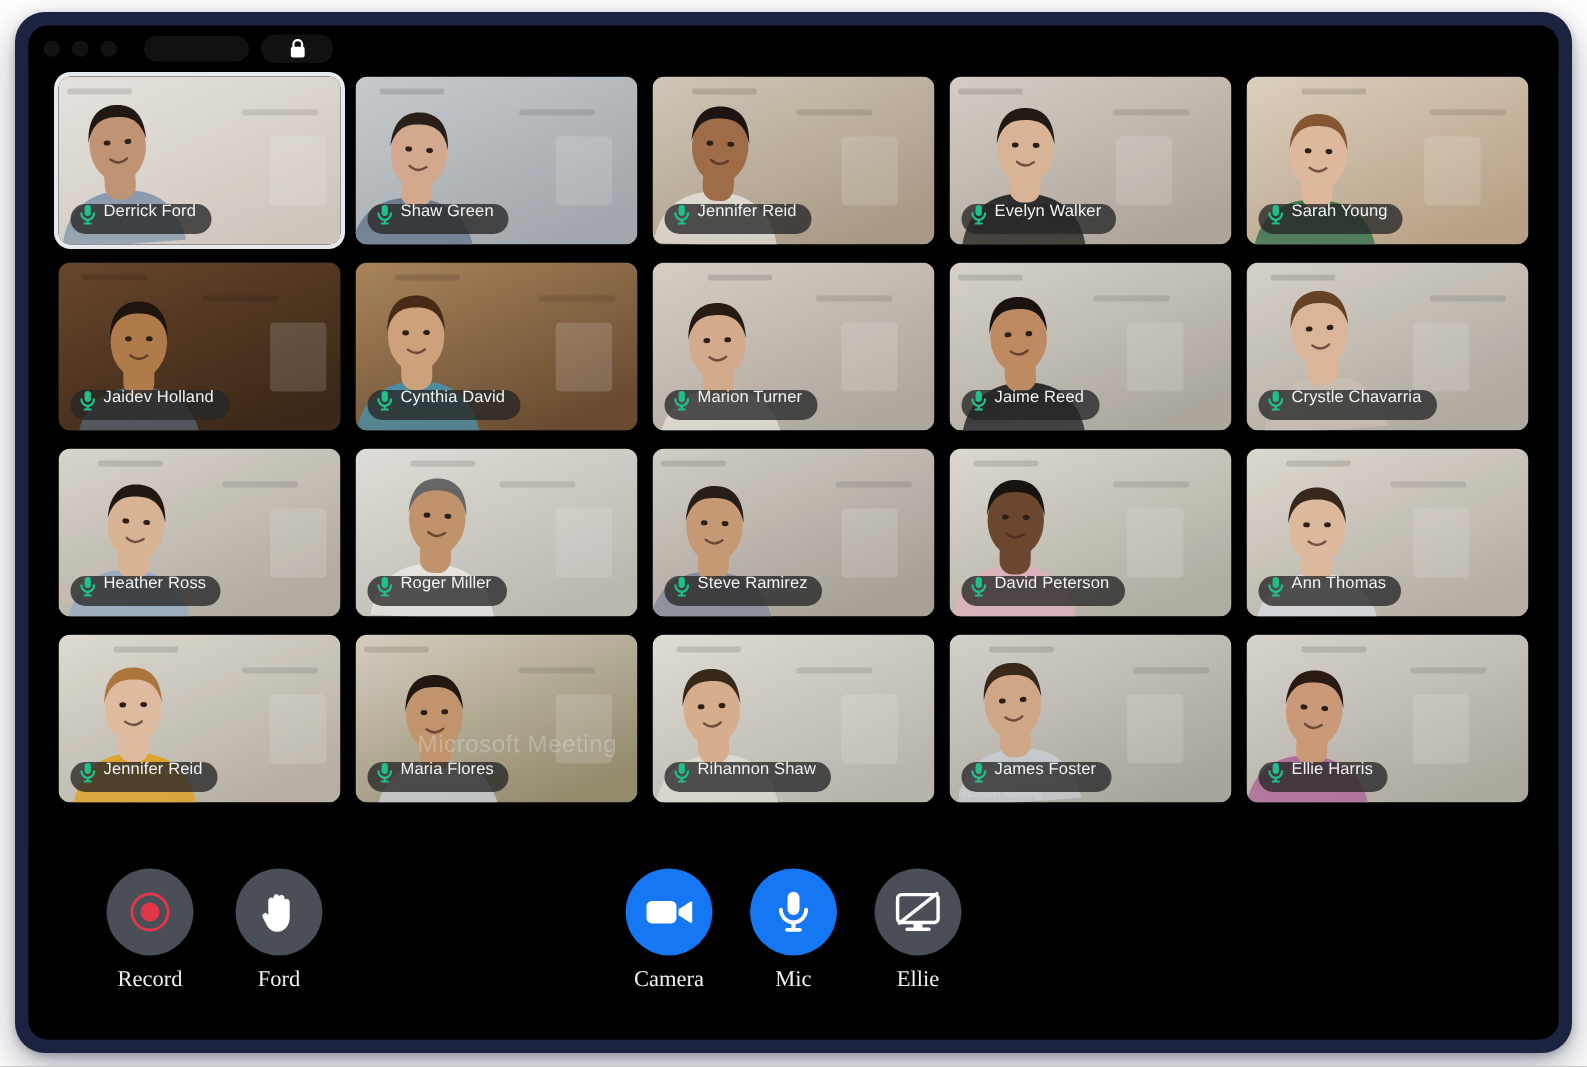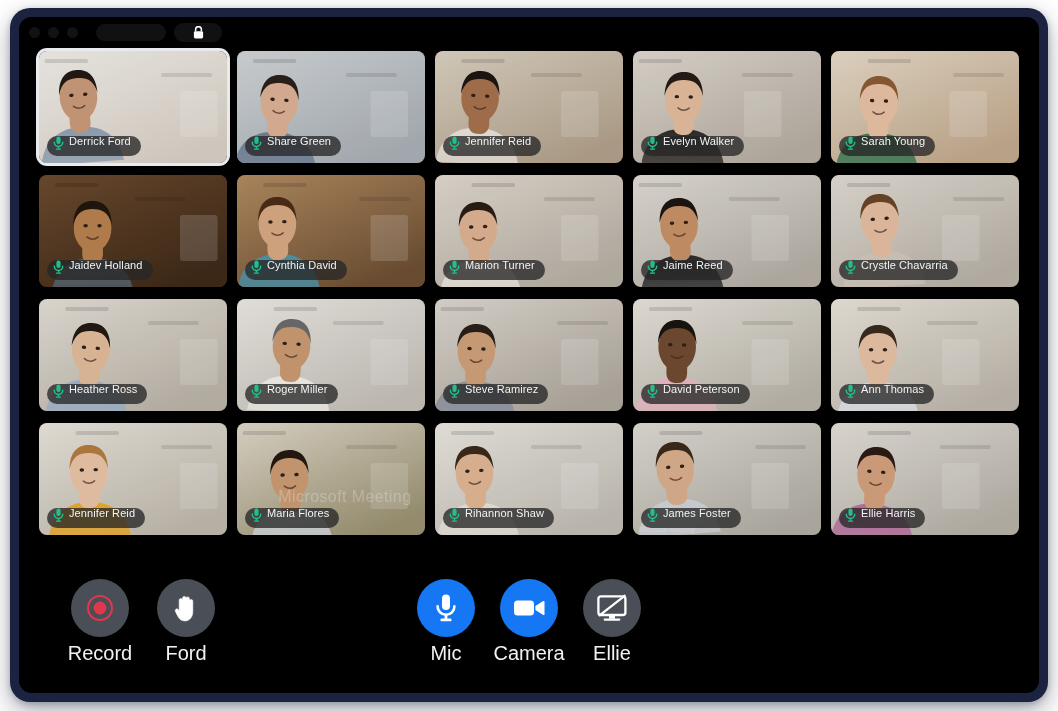--- a/index.html
+++ b/index.html
@@ -186,23 +186,24 @@
     border-radius: 50%;
     display: flex;
     align-items: center;
     justify-content: center;
   }
   .ctrl .c-gray  { background: #4a4f57; }
   .ctrl .c-blue  { background: #1677f5; }
   .ctrl .c-red   { background: #f2566a; }
   .ctrl .label {
     color: #f1f2f4;
-    font-size: 20px;
+    font-size: 15px;
     line-height: 15px;
     white-space: nowrap;
+    font-family: Liberation Serif, serif;
   }
 </style>
 </head>
 <body>
 
 <div id="app">
   <div class="window-frame">
     <div class="window-body">
 
       <div class="titlebar">
@@ -284,21 +285,21 @@
                 </g>
                 <rect width="200" height="112" fill="rgba(0,0,0,0.04)"></rect>
               </svg></div>
             <div class="badge">
               <svg class="mic-mini" width="11" height="14" viewBox="0 0 11 14">
                 <rect x="3.4" y="0.6" width="4.2" height="7.4" rx="2.1" fill="#21c08b"></rect>
                 <path d="M1.3 6.3a4.2 4.2 0 0 0 8.4 0" fill="none" stroke="#21c08b" stroke-width="1.5" stroke-linecap="round"></path>
                 <rect x="4.75" y="10.2" width="1.5" height="2.6" fill="#21c08b"></rect>
                 <rect x="2.8" y="12.4" width="5.4" height="1.3" rx="0.6" fill="#21c08b"></rect>
               </svg>
-              <span class="name">Share Green</span>
+              <span class="name">Shaw Green</span>
             </div>
           </div>
           <div class="tile">
             <div class="photo"><svg width="100%" height="100%" viewBox="0 0 200 112" preserveAspectRatio="none">
                 <defs>
                   <linearGradient id="bg2" x1="0" y1="0" x2="0.7" y2="1">
                     <stop offset="0" stop-color="#d9cfc0"></stop>
                     <stop offset="1" stop-color="#b0a08a"></stop>
                   </linearGradient>
                   <linearGradient id="sh2" x1="0" y1="0" x2="0" y2="1">
@@ -980,37 +981,37 @@
                 <svg width="28" height="30" viewBox="0 0 28 30">
                   <path d="M7.2 16.2V7.3a1.7 1.7 0 0 1 3.4 0v6.1V5.1a1.7 1.7 0 0 1 3.4 0v8.3V5.6a1.7 1.7 0 0 1 3.4 0v7.8V8.2a1.7 1.7 0 0 1 3.4 0v10.3c0 5.3-3.1 9.4-7.8 9.4-4.3 0-6-2.3-7.4-5.1l-2.2-4.4a1.7 1.7 0 0 1 2.7-2l1.1 1.3z" fill="#ffffff" stroke="#ffffff" stroke-width="0.6" stroke-linejoin="round"></path>
                 </svg>
               </div>
               <div class="label">Ford</div>
             </div>
           </div>
         <div class="ctrl-center">
             <div class="ctrl">
               <div class="circle c-blue">
+                <svg width="32" height="22" viewBox="0 0 32 22">
+                  <rect x="1" y="3.6" width="20" height="15" rx="3.6" fill="#ffffff"></rect>
+                  <path d="M22.4 9.1 30.2 4.1c0.6-0.4 1.3 0 1.3 0.7v12.6c0 0.7-0.7 1.1-1.3 0.7l-7.8-5z" fill="#ffffff"></path>
+                </svg>
+              </div>
+              <div class="label">Camera</div>
+            </div>
+            <div class="ctrl">
+              <div class="circle c-blue">
                 <svg width="24" height="30" viewBox="0 0 24 30">
                   <rect x="8" y="1.5" width="8" height="15.5" rx="4" fill="#ffffff"></rect>
                   <path d="M3.6 13.4a8.4 8.4 0 0 0 16.8 0" fill="none" stroke="#ffffff" stroke-width="2.6" stroke-linecap="round"></path>
                   <rect x="10.6" y="21.3" width="2.8" height="4.6" fill="#ffffff"></rect>
                   <rect x="6.4" y="25.6" width="11.2" height="2.6" rx="1.3" fill="#ffffff"></rect>
                 </svg>
               </div>
               <div class="label">Mic</div>
-            </div>
-            <div class="ctrl">
-              <div class="circle c-blue">
-                <svg width="32" height="22" viewBox="0 0 32 22">
-                  <rect x="1" y="3.6" width="20" height="15" rx="3.6" fill="#ffffff"></rect>
-                  <path d="M22.4 9.1 30.2 4.1c0.6-0.4 1.3 0 1.3 0.7v12.6c0 0.7-0.7 1.1-1.3 0.7l-7.8-5z" fill="#ffffff"></path>
-                </svg>
-              </div>
-              <div class="label">Camera</div>
             </div>
             <div class="ctrl">
               <div class="circle c-gray">
                 <svg width="32" height="28" viewBox="0 0 32 28">
                   <rect x="2.4" y="2.4" width="27" height="18.6" rx="2.6" fill="none" stroke="#ffffff" stroke-width="2.3"></rect>
                   <rect x="13" y="21.3" width="6" height="3.4" fill="#ffffff"></rect>
                   <rect x="7.6" y="24.4" width="16.8" height="2.3" rx="1.1" fill="#ffffff"></rect>
                   <line x1="3.6" y1="21.4" x2="28.6" y2="1.8" stroke="#ffffff" stroke-width="2.3" stroke-linecap="round"></line>
                 </svg>
               </div>

